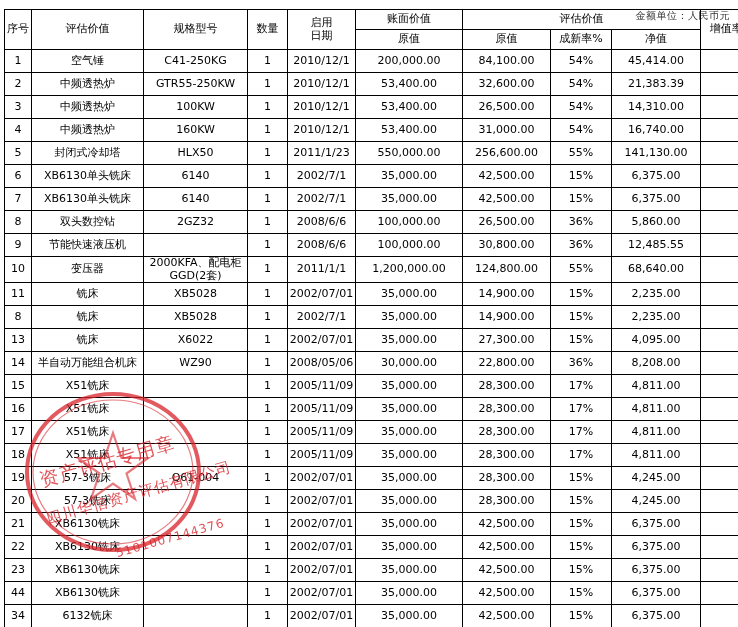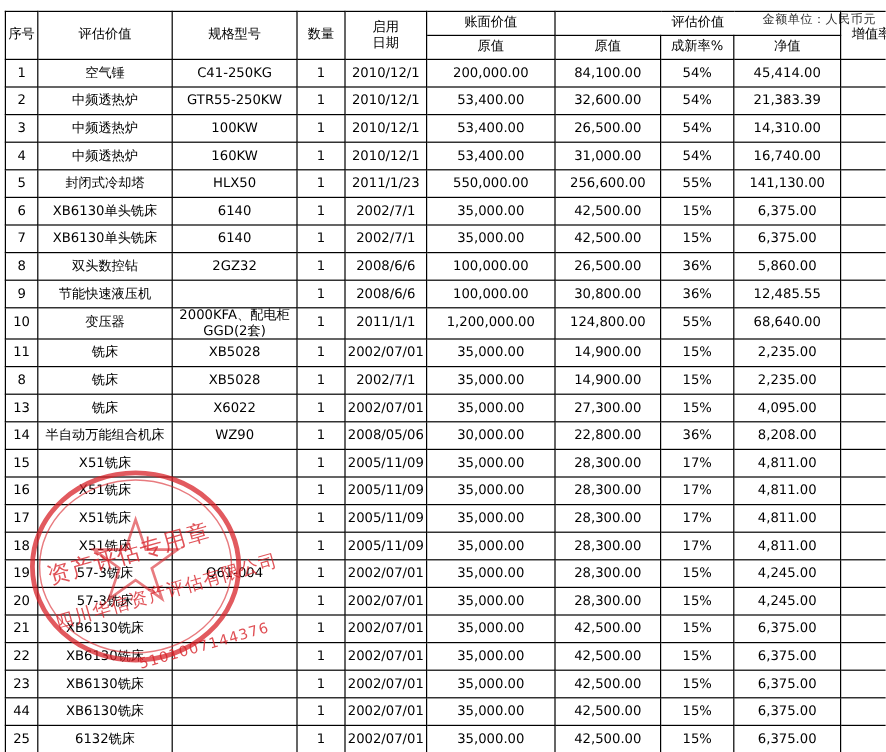--- a/index.html
+++ b/index.html
@@ -460,21 +460,21 @@
           <td class="name-cell"></td>
           <td class="num">1</td>
           <td class="num">2002/07/01</td>
           <td class="num">35,000.00</td>
           <td class="num">42,500.00</td>
           <td class="num">15%</td>
           <td class="num">6,375.00</td>
           <td class="num"></td>
         </tr>
         <tr>
-          <td class="num">25</td>
+          <td class="num">34</td>
           <td class="name-cell">6132铣床</td>
           <td class="name-cell"></td>
           <td class="num">1</td>
           <td class="num">2002/07/01</td>
           <td class="num">35,000.00</td>
           <td class="num">42,500.00</td>
           <td class="num">15%</td>
           <td class="num">6,375.00</td>
           <td class="num"></td>
         </tr>

